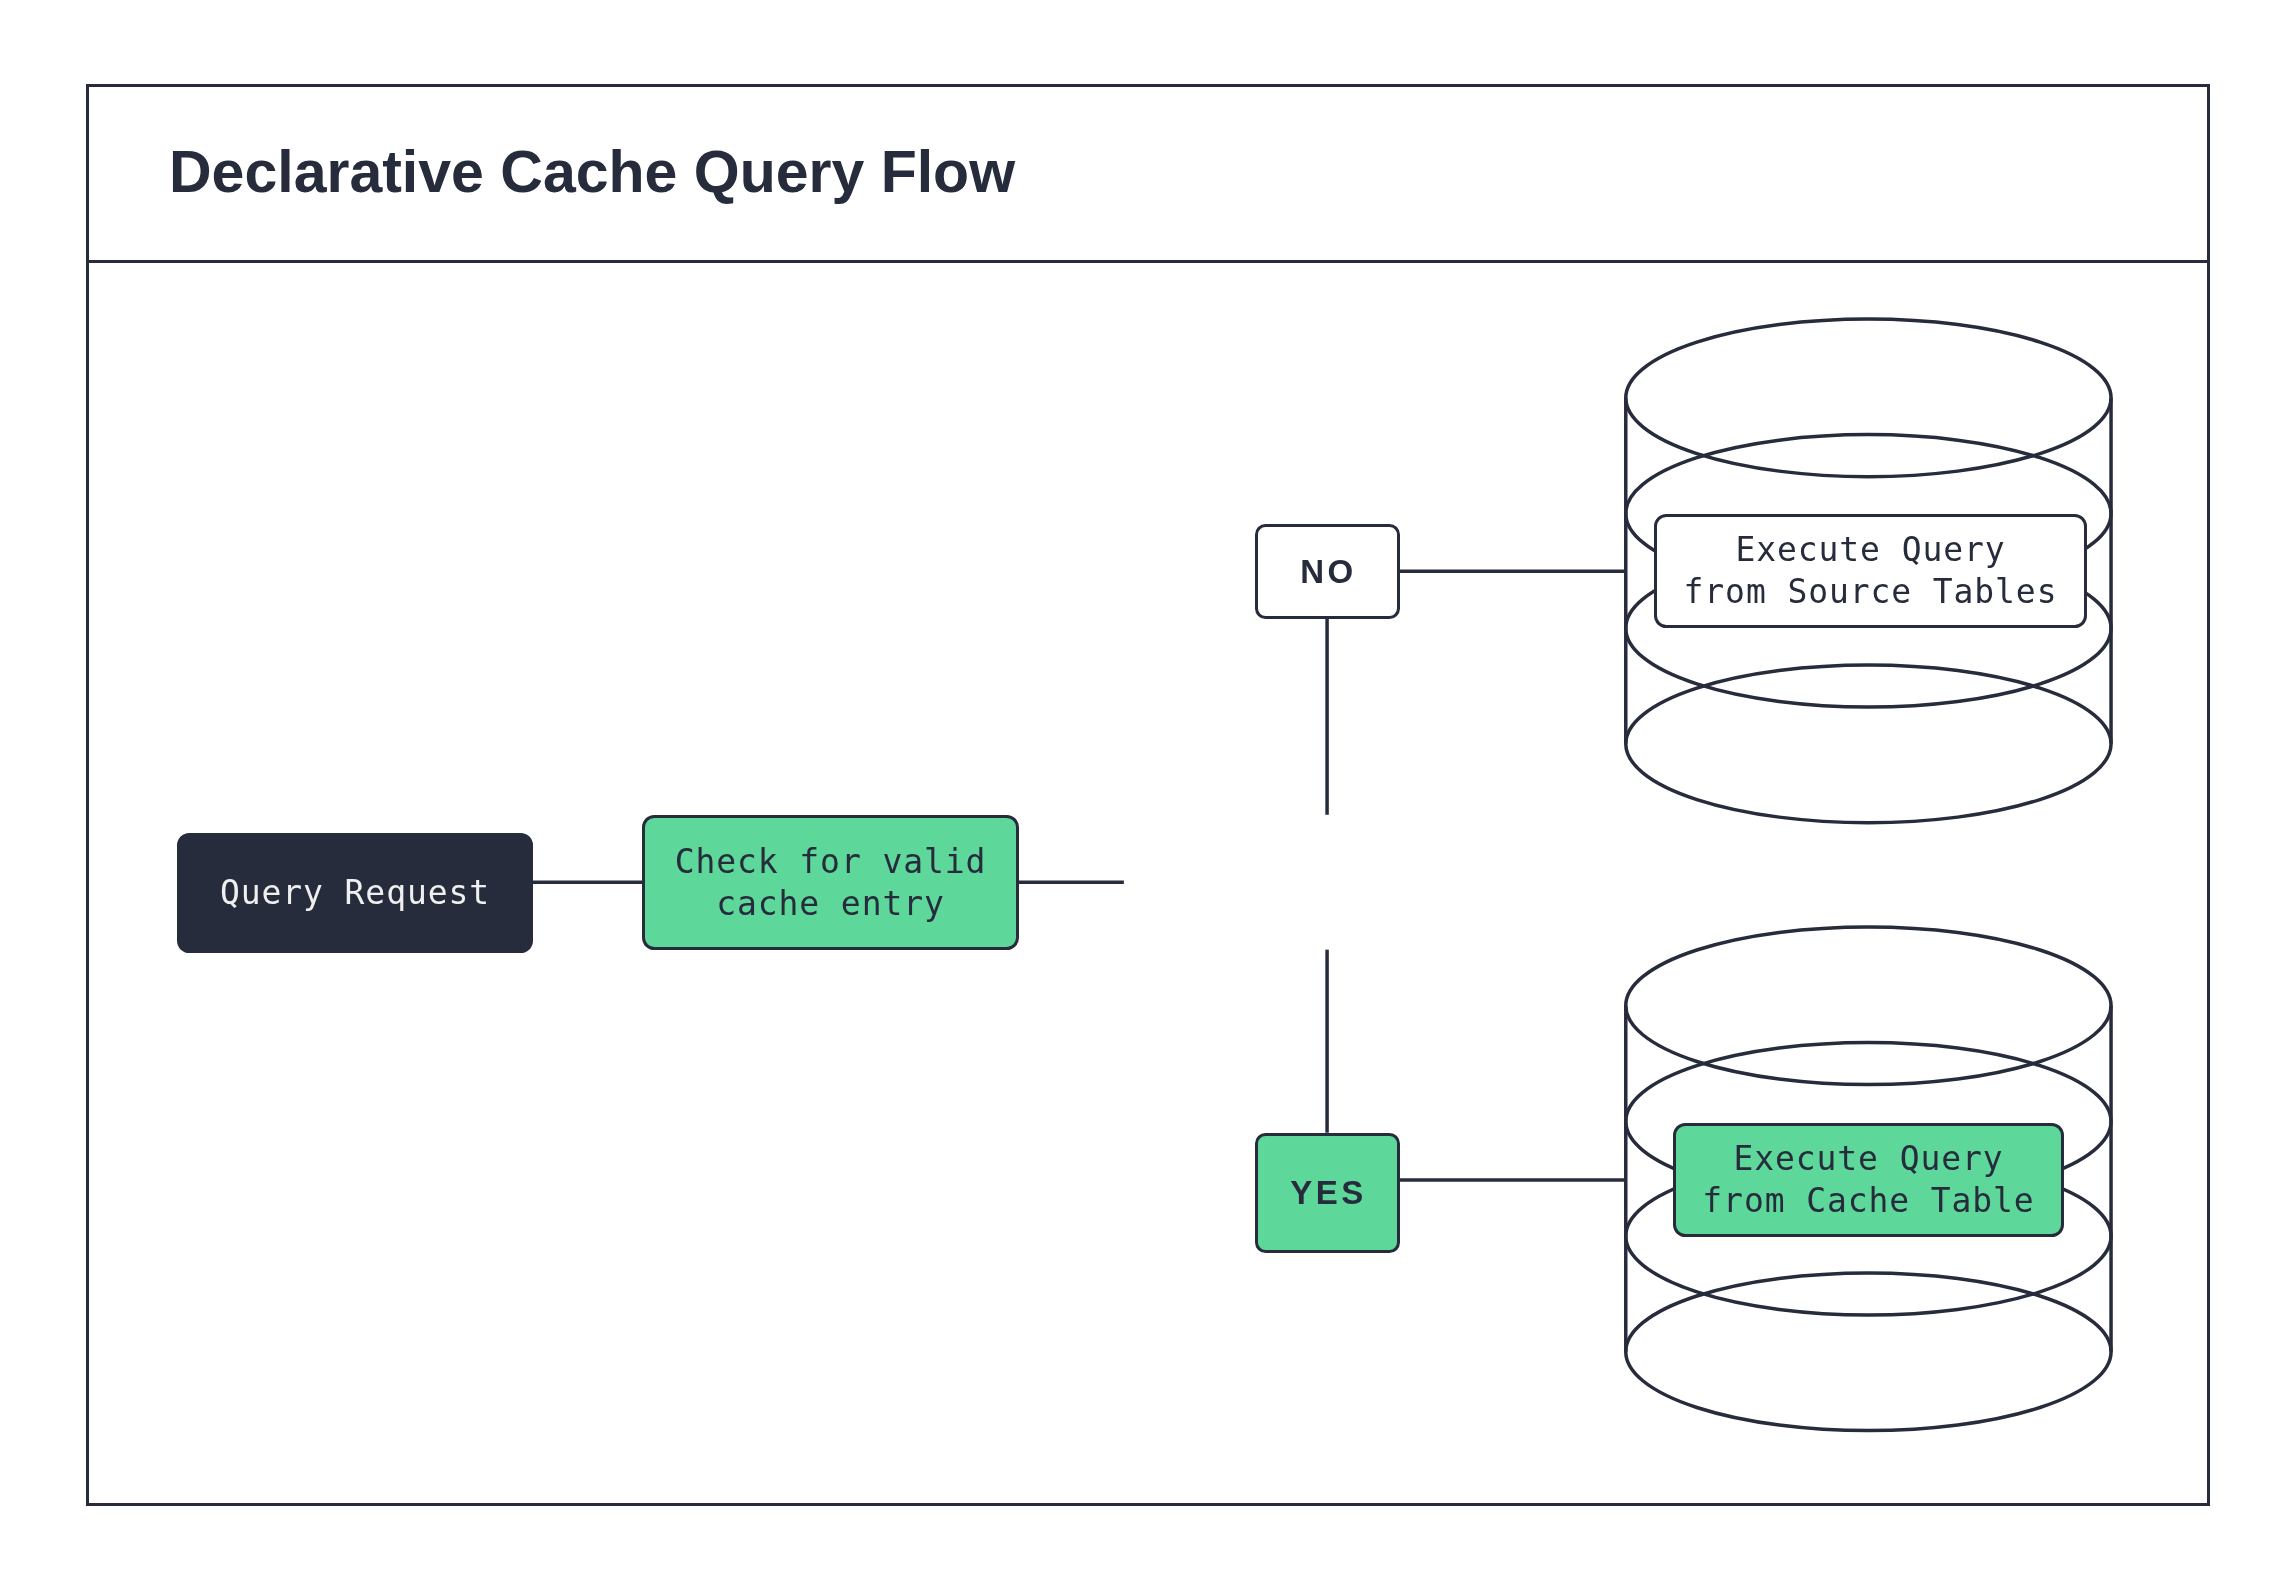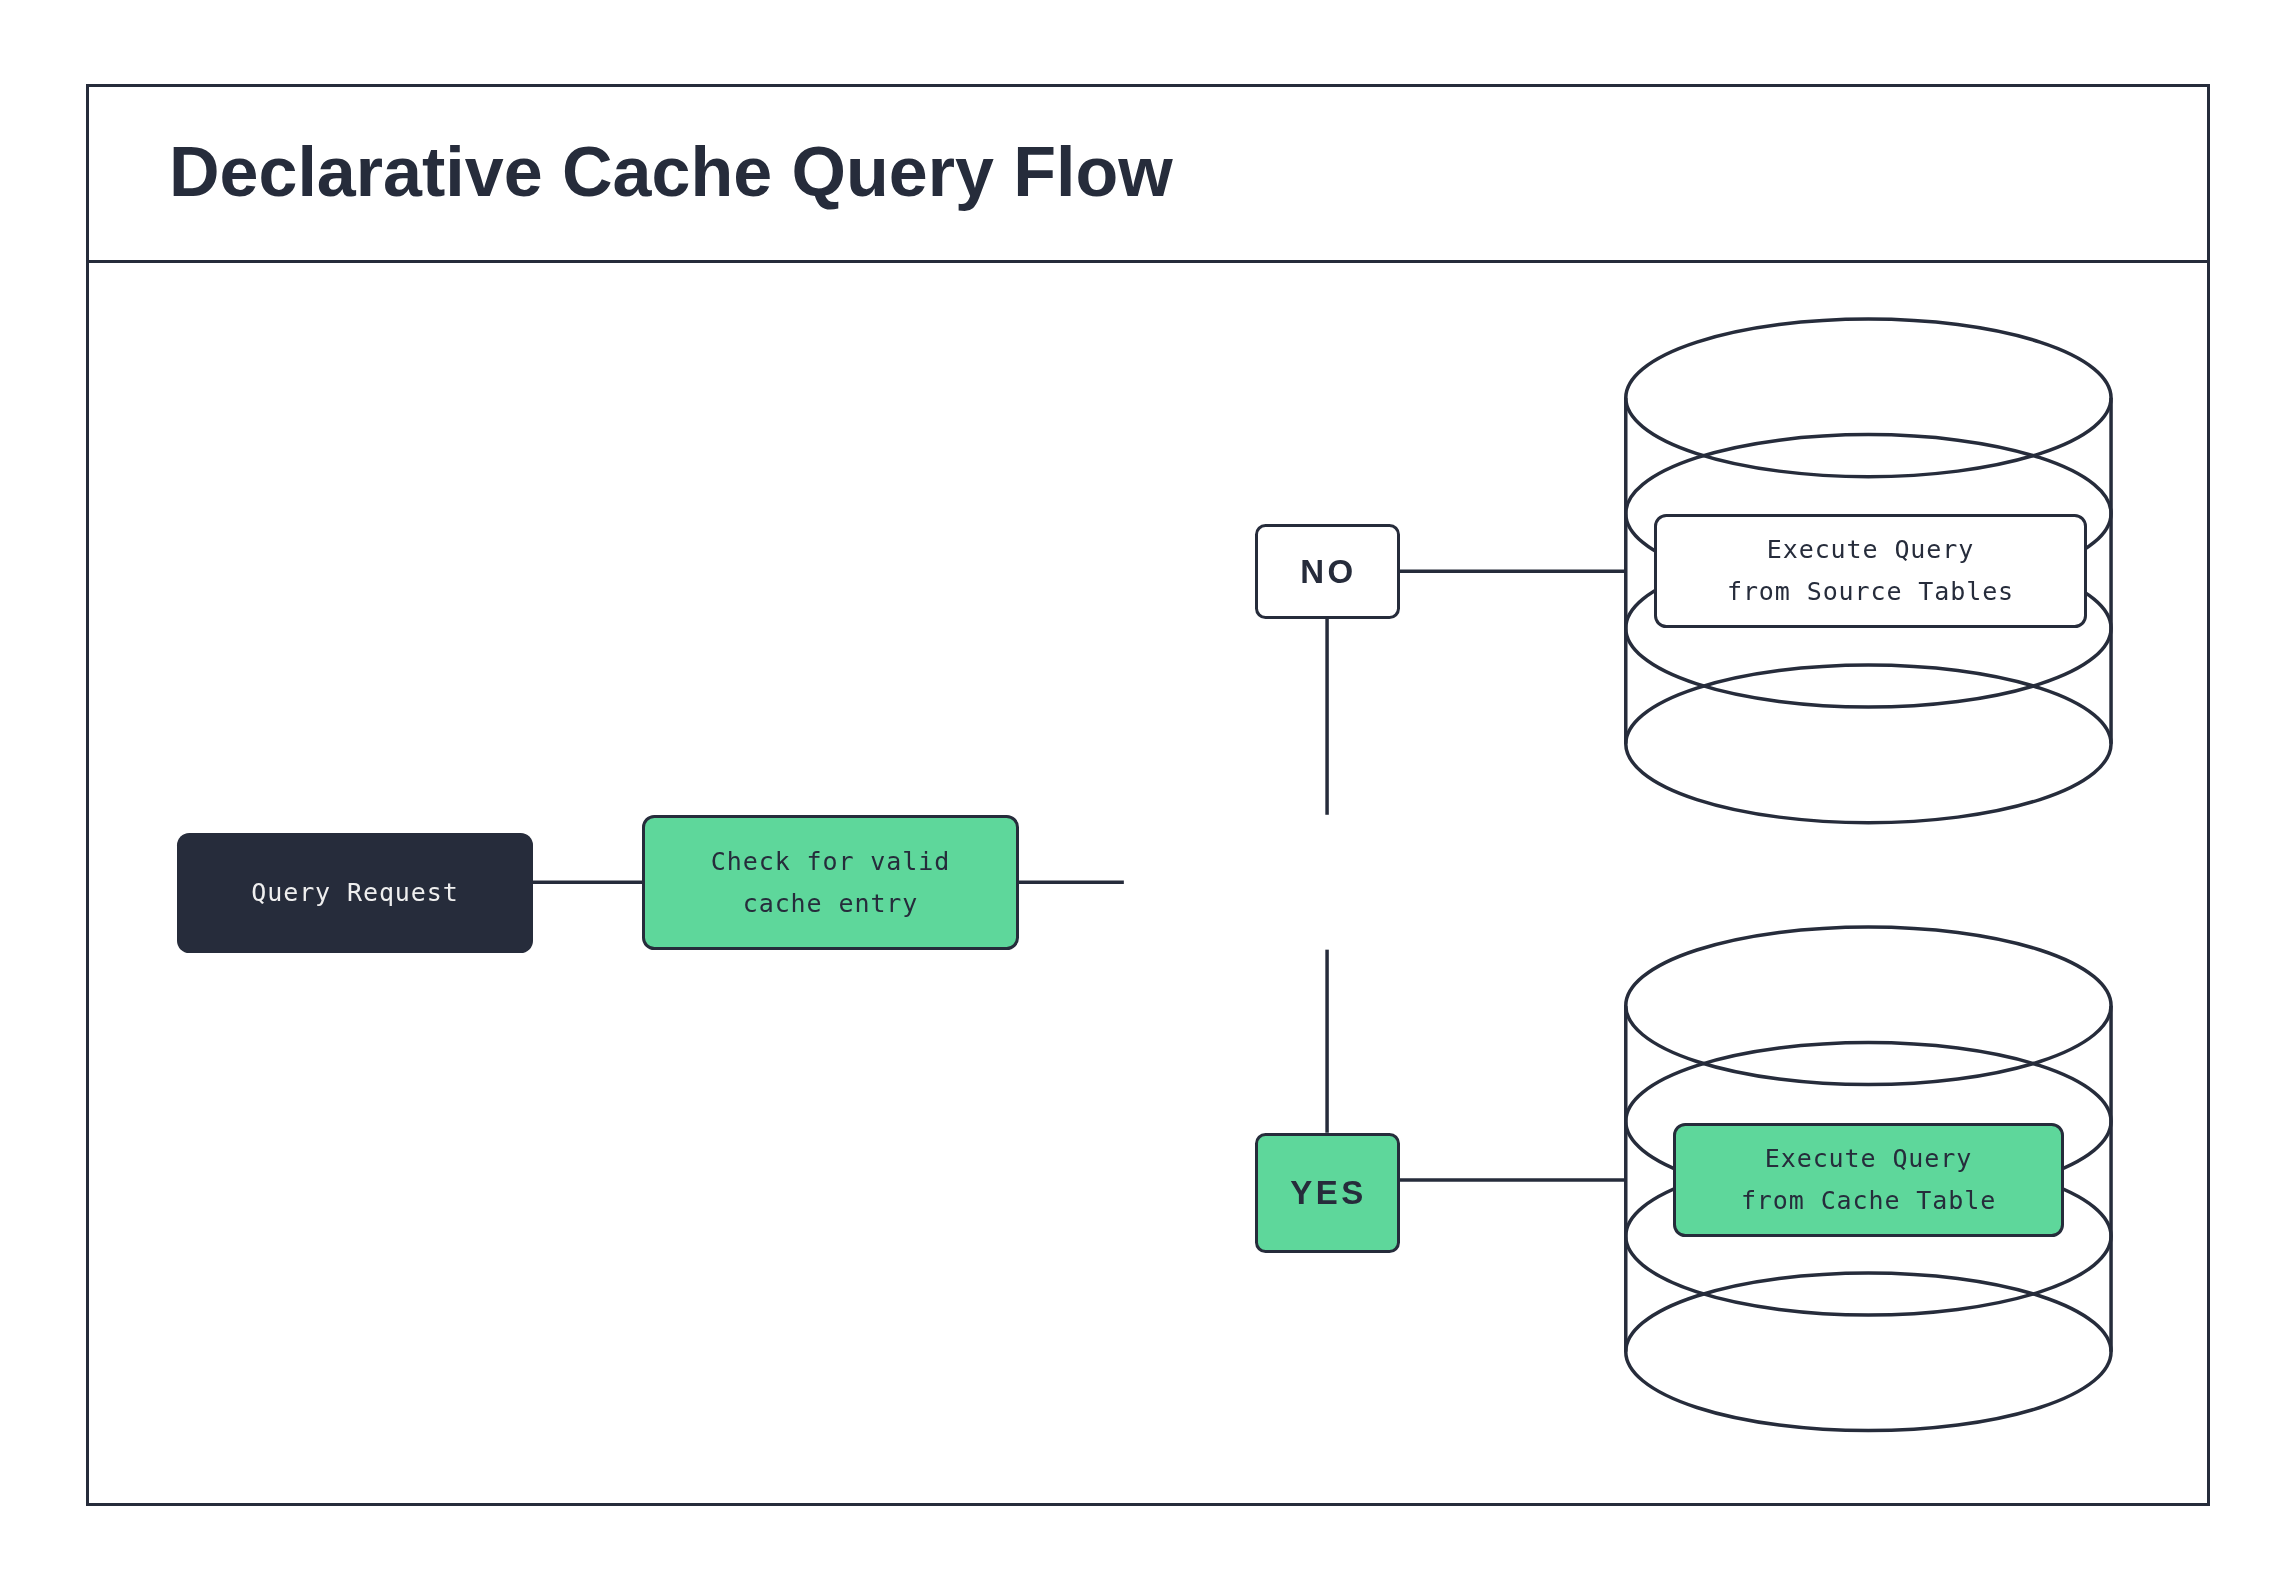--- a/index.html
+++ b/index.html
@@ -23,31 +23,31 @@
     border:3.5px solid var(--ink,#262C3B);
     background:transparent;
   }
   .header{
     position:absolute;left:86px;top:84px;width:2124px;height:179px;
     border-bottom:3.5px solid var(--ink,#262C3B);
     display:flex;align-items:center;
   }
   .title{
     margin-left:83px;
-    font-size:70px;font-weight:700;letter-spacing:0px;
+    font-size:59px;font-weight:700;letter-spacing:0px;
     color:var(--ink,#262C3B);
     white-space:nowrap;
   }
   svg.wires{position:absolute;left:0;top:0;pointer-events:none;}
   .node{
     position:absolute;
     display:flex;align-items:center;justify-content:center;
     text-align:center;
     font-family:"DejaVu Sans Mono","Liberation Mono",monospace;
-    font-size:25px;line-height:42px;letter-spacing:0.9px;
+    font-size:33px;line-height:42px;letter-spacing:0.9px;
     white-space:pre-line;
     border-radius:12.3px;
   }
   .node.dark{background:var(--ink,#262C3B);color:var(--light_text,#EFEFEF);}
   .node.green{background:var(--green,#5ED79B);color:var(--ink,#262C3B);border:3.5px solid var(--ink,#262C3B);}
   .node.white{background:var(--paper,#fff);color:var(--ink,#262C3B);border:3.5px solid var(--ink,#262C3B);}
   .node.tag{
     font-family:"Liberation Sans","DejaVu Sans",sans-serif;
     font-weight:700;font-size:33px;letter-spacing:3.5px;
     border-radius:10.5px;

